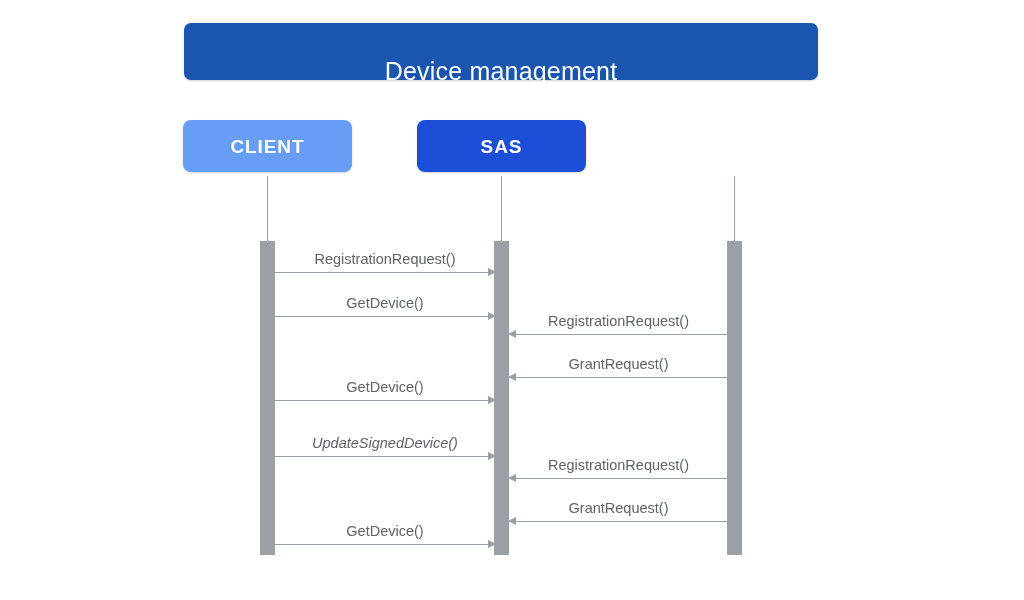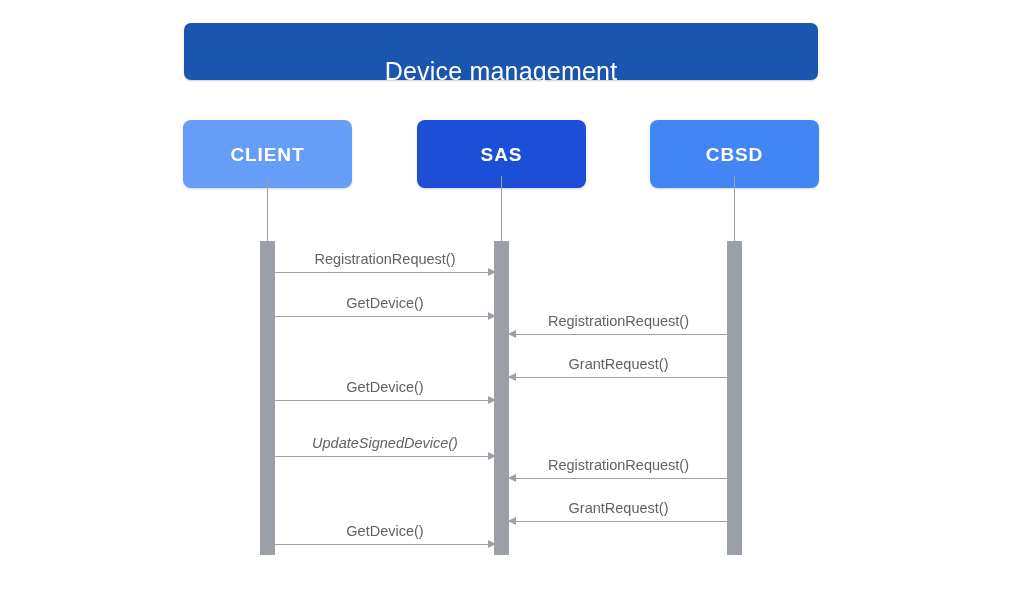--- a/index.html
+++ b/index.html
@@ -46,21 +46,21 @@
     letter-spacing: 0.2px;
     line-height: 1;
     margin-top: 40px;
   }
 
   
   .actor-box {
     position: absolute;
     top: 120px;
     width: 169px;
-    height: 68px;
+    height: 52px;
     border-radius: 8px;
     display: flex;
     align-items: center;
     justify-content: center;
     box-shadow: 0 1px 2px rgba(60, 64, 67, 0.22);
   }
   .actor-box .actor-label {
     color: #ffffff;
     font-size: 19px;
     font-weight: 700;
@@ -139,23 +139,20 @@
   <div class="title-bar">
     <span class="title-text">Device management</span>
   </div>
 
   <div class="actor-box actor-client">
     <span class="actor-label">CLIENT</span>
   </div>
   <div class="actor-box actor-sas">
     <span class="actor-label">SAS</span>
   </div>
-  <div class="actor-box actor-cbsd">
-    <span class="actor-label">CBSD</span>
-  </div>
 
   <div class="lifeline" style="left:267px;"></div>
   <div class="lifeline" style="left:501px;"></div>
   <div class="lifeline" style="left:734px;"></div>
 
   <div class="activation" style="left:260px;"></div>
   <div class="activation" style="left:494px;"></div>
   <div class="activation" style="left:727px;"></div>
 
   <div class="message dir-right" style="left:275px; top:272px; width:220px;">

